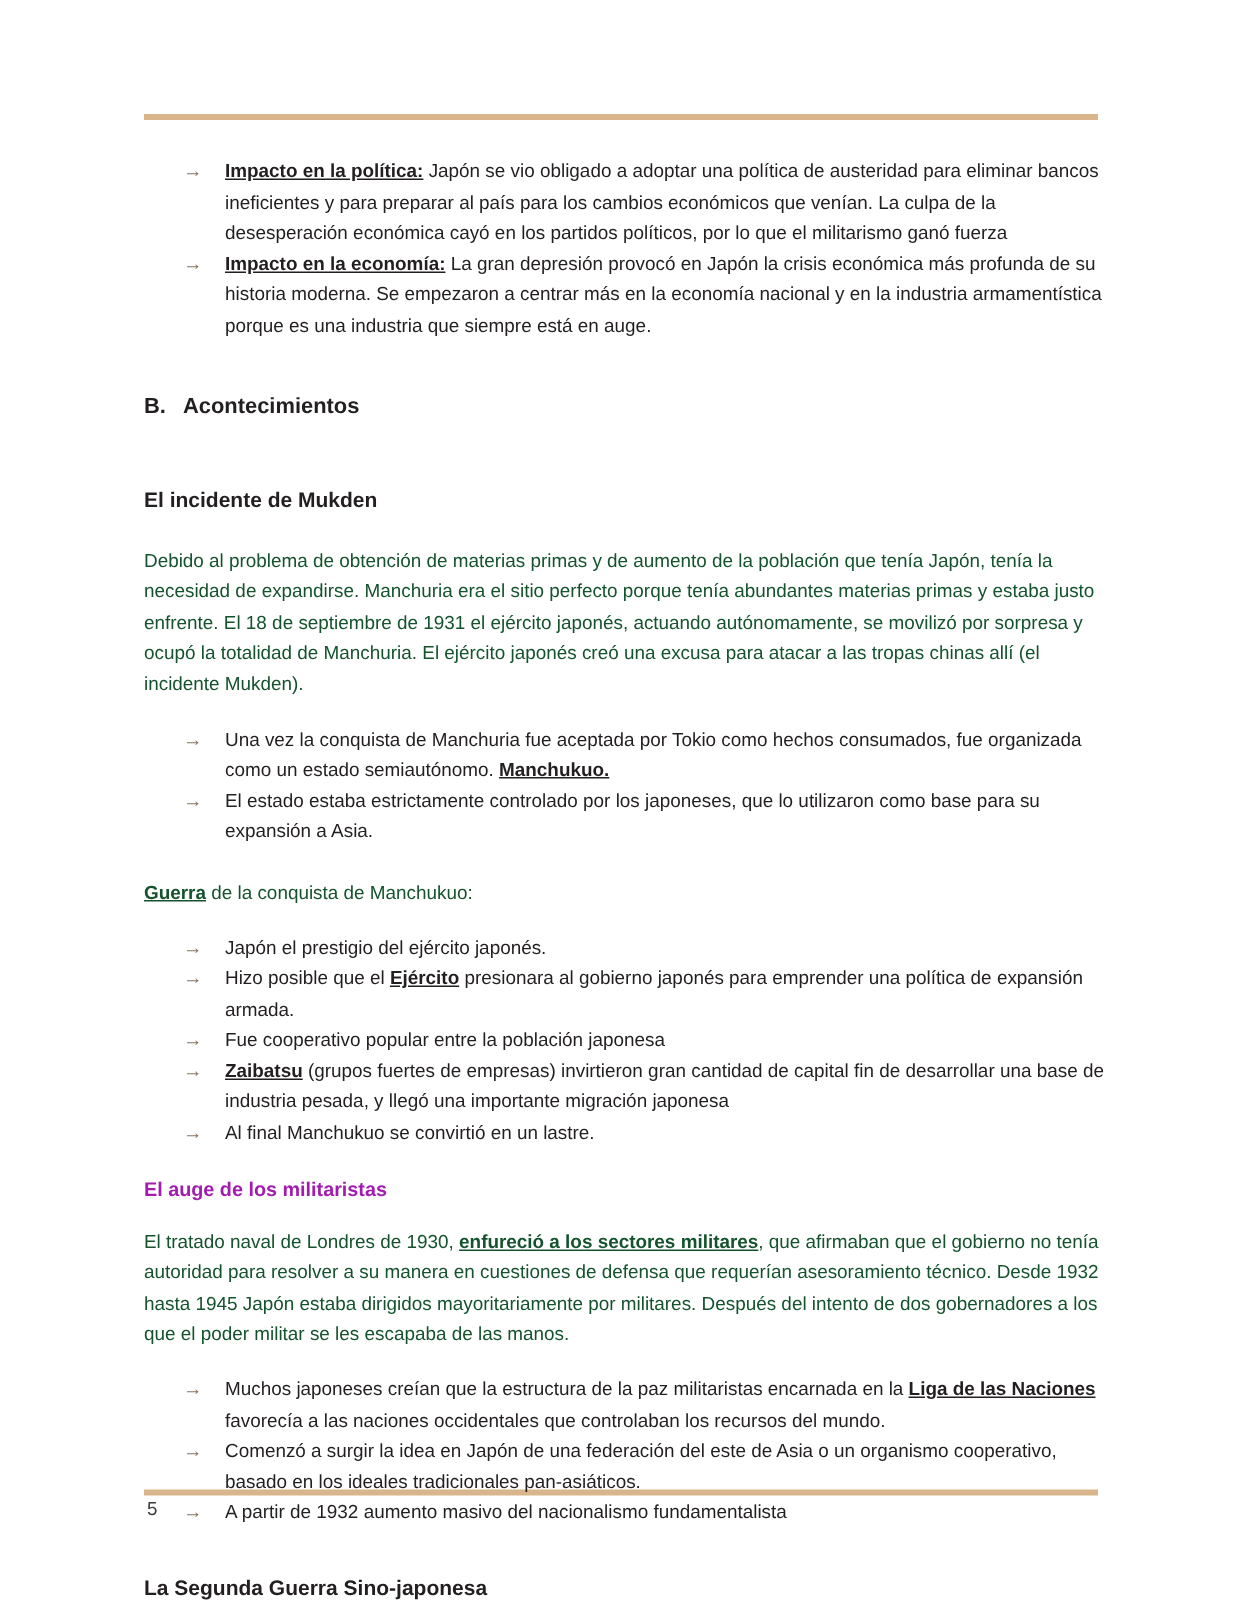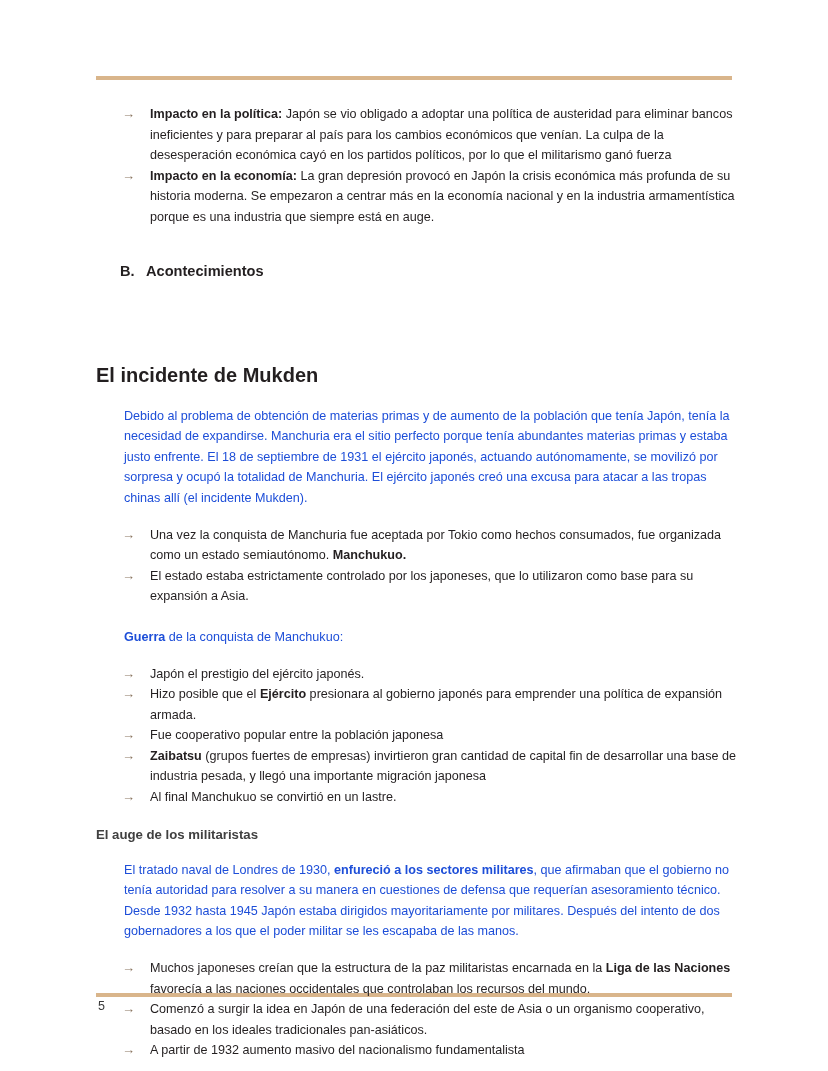--- a/index.html
+++ b/index.html
@@ -52,23 +52,22 @@
   }
 
   p, ul, li, h2, h3, h4 {
     margin: 0;
     padding: 0;
   }
 
   .body-text {
     font-size: 12.6px;
     line-height: 20.6px;
-    color: #1d4ed8;
+    color: #14532d;
     text-align: left;
-    margin-left: 28px;
   }
 
   
   ul.arrow-list {
     list-style: none;
     margin: 0;
     padding: 0;
   }
   ul.arrow-list > li {
     position: relative;
@@ -84,45 +83,43 @@
     width: 18px;
     color: #8a7560;
     font-size: 13px;
     line-height: 20.6px;
     display: inline-block;
   }
   ul.arrow-list.indented {
     margin-left: 22px;
   }
 
-  b, strong, .bold { font-weight: bold; }
+  b, strong, .bold { font-weight: bold; text-decoration: underline; }
 
   
   .lettered-heading {
     font-size: 14.6px;
     font-weight: bold;
     color: #231f20;
-    margin-left: 24px;
     line-height: 22px;
   }
   .lettered-heading .letter {
     display: inline-block;
     width: 26px;
   }
   h3.section-heading {
-    font-size: 20px;
+    font-size: 14px;
     font-weight: bold;
     color: #231f20;
     line-height: 22px;
-    margin-top: 42px;
   }
   h4.accent-heading {
     font-size: 13.2px;
     font-weight: bold;
-    color: #404040;
+    color: #a21caf;
     line-height: 22px;
   }
   .sp-14 { height: 14px; }
   .sp-16 { height: 16px; }
   .sp-20 { height: 20px; }
   .sp-28 { height: 28px; }
   .sp-32 { height: 32px; }
   .sp-40 { height: 40px; }
 </style>
 </head>

